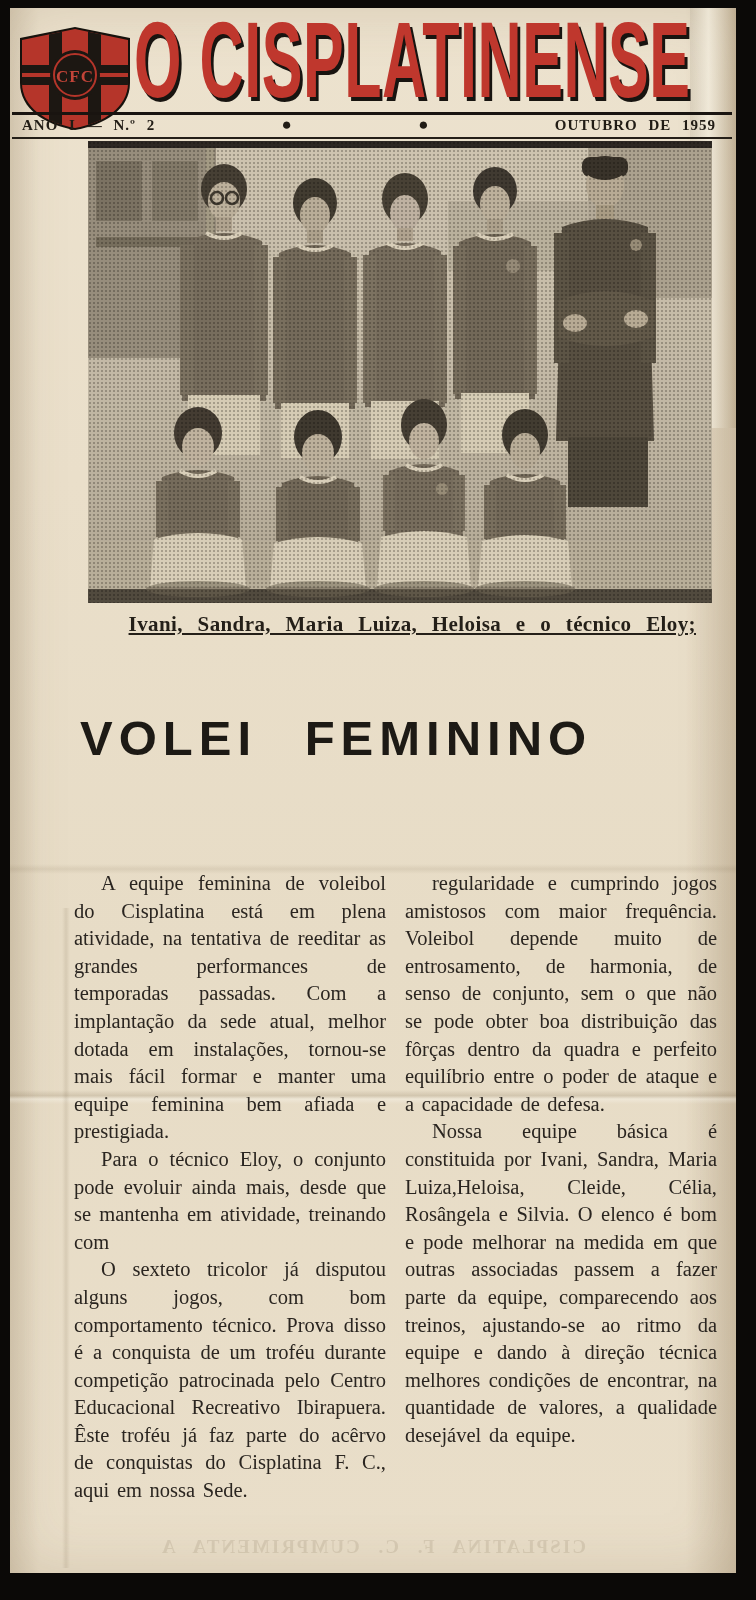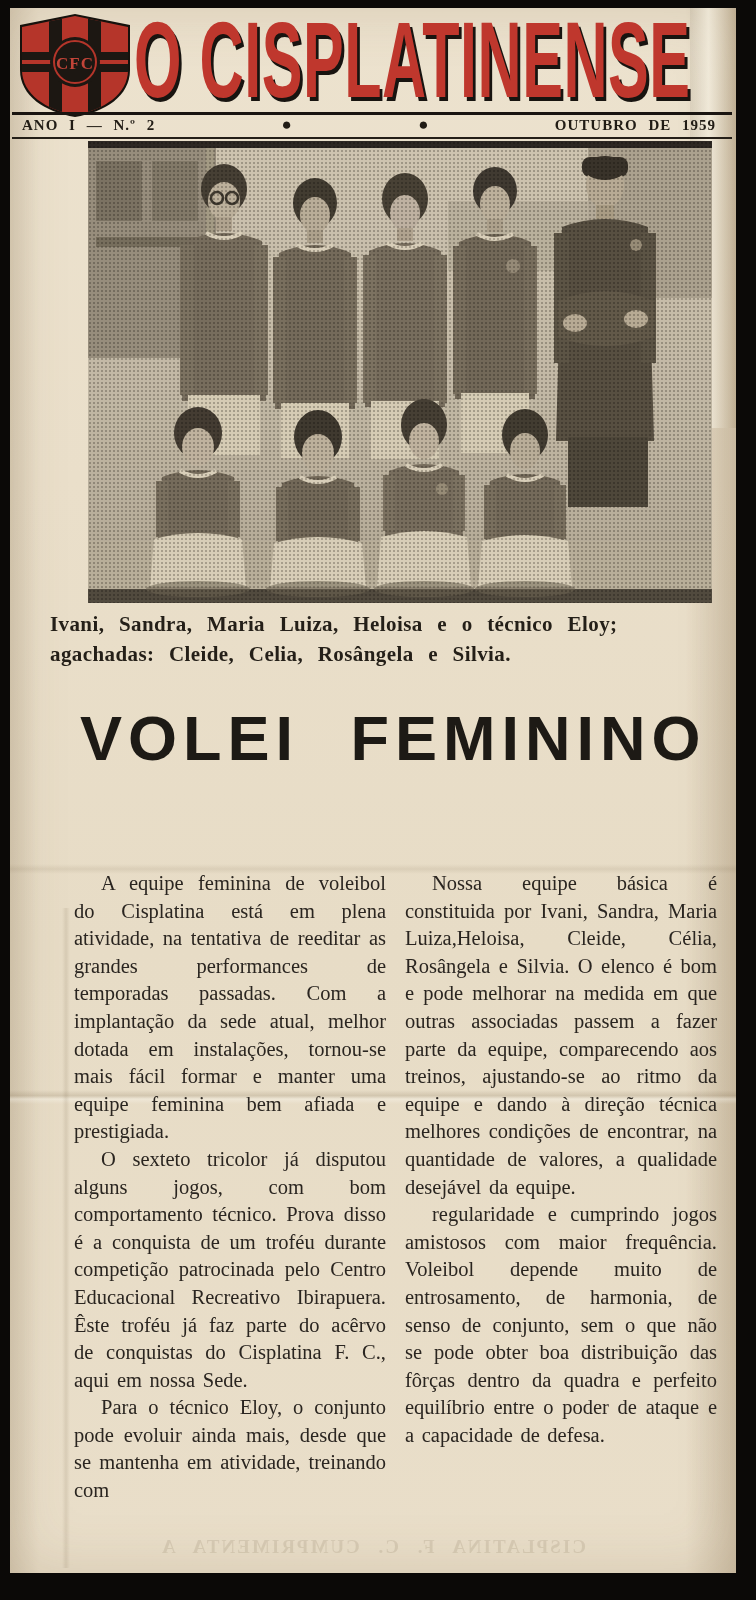--- a/index.html
+++ b/index.html
@@ -23,21 +23,21 @@
   }
   .crease{position:absolute;left:0;width:100%;pointer-events:none;}
   .crease.c1{top:1082px;height:14px;
     background:linear-gradient(180deg, rgba(0,0,0,0), rgba(100,80,50,.16) 40%, rgba(255,255,250,.30) 65%, rgba(0,0,0,0));}
   .crease.c2{top:856px;height:10px;
     background:linear-gradient(180deg, rgba(0,0,0,0), rgba(100,80,50,.10) 50%, rgba(0,0,0,0));}
   .crease.v1{left:52px;top:900px;width:8px;height:660px;
     background:linear-gradient(90deg, rgba(0,0,0,0), rgba(100,80,50,.12), rgba(0,0,0,0));}
 
   
-  .crest{position:absolute;left:8px;top:4px;width:114px;height:106px;}
+  .crest{position:absolute;left:8px;top:17px;width:114px;height:106px;}
   .masthead-title{
     position:absolute;left:124px;top:-6px;height:116px;width:600px;
     overflow:visible;white-space:nowrap;
     font-family:"Liberation Sans", sans-serif;font-weight:bold;
     font-size:108px;line-height:116px;letter-spacing:1px;
     color:#bf372d;
     text-shadow:5px 4px 0 #181410;
     transform:scaleX(0.565);transform-origin:left center;
   }
   .rule1{position:absolute;left:2px;right:4px;top:104px;height:3px;background:#191410;}
@@ -61,29 +61,29 @@
   .halftone{
     position:absolute;inset:0;
     background-image:radial-gradient(rgba(28,23,15,.25) 1px, rgba(0,0,0,0) 1.35px);
     background-size:4px 4px;
     mix-blend-mode:multiply;pointer-events:none;
   }
   .photo-tint{position:absolute;inset:0;background:rgba(214,198,170,.12);pointer-events:none;}
 
   .caption{
     position:absolute;left:40px;right:40px;top:601px;
-    text-align:left;font-weight:bold;font-size:21px;line-height:30px;
-    color:#241f18;word-spacing:9px;letter-spacing:.4px;
+    text-align:right;font-weight:bold;font-size:21px;line-height:30px;
+    color:#241f18;word-spacing:9px;letter-spacing:.4px;text-decoration:underline;
   }
 
   
   .headline{
     position:absolute;left:70px;top:694px;width:640px;
     font-family:"Liberation Sans", sans-serif;font-weight:bold;
-    font-size:63px;line-height:73px;letter-spacing:6px;word-spacing:28px;
+    font-size:49px;line-height:73px;letter-spacing:6px;word-spacing:28px;
     color:#1d1a15;white-space:nowrap;
   }
 
   
   .columns{
     position:absolute;left:64px;top:862px;width:644px;height:700px;
     display:flex;gap:19px;
   }
   .col{width:312px;
     font-size:20.5px;line-height:27.6px;color:#2a2520;
@@ -274,34 +274,33 @@
           <ellipse cx="437" cy="448" rx="50" ry="8" fill="#5d5545" opacity="0.55"></ellipse>
         </g>
       </g>
     </svg>
     <div class="photo-tint"></div>
     <div class="halftone"></div>
   </div>
 
   <div class="caption">
     <div>Ivani, Sandra, Maria Luiza, Heloisa e o técnico Eloy;</div>
-    <div>agachadas: Cleide, Celia, Rosângela e Silvia.</div>
   </div>
 
   <div class="headline">
     <div>VOLEI FEMININO</div>
   </div>
 
   <div class="columns">
     <div class="col">
       <p>A equipe feminina de voleibol do Cisplatina está em plena atividade, na tentativa de reeditar as grandes performances de temporadas passadas. Com a implantação da sede atual, melhor dotada em instalações, tornou-se mais fácil formar e manter uma equipe feminina bem afiada e prestigiada.</p>
+      <p>Para o técnico Eloy, o conjunto pode evoluir ainda mais, desde que se mantenha em atividade, treinando com</p>
       <p>O sexteto tricolor já disputou alguns jogos, com bom comportamento técnico. Prova disso é a conquista de um troféu durante competição patrocinada pelo Centro Educacional Recreativo Ibirapuera. Êste troféu já faz parte do acêrvo de conquistas do Cisplatina F. C., aqui em nossa Sede.</p>
-      <p>Para o técnico Eloy, o conjunto pode evoluir ainda mais, desde que se mantenha em atividade, treinando com</p>
     </div>
     <div class="col">
+      <p>regularidade e cumprindo jogos amistosos com maior frequência. Voleibol depende muito de entrosamento, de harmonia, de senso de conjunto, sem o que não se pode obter boa distribuição das fôrças dentro da quadra e perfeito equilíbrio entre o poder de ataque e a capacidade de defesa.</p>
       <p>Nossa equipe básica é constituida por Ivani, Sandra, Maria Luiza,Heloisa, Cleide, Célia, Rosângela e Silvia. O elenco é bom e pode melhorar na medida em que outras associadas passem a fazer parte da equipe, comparecendo aos treinos, ajustando-se ao ritmo da equipe e dando à direção técnica melhores condições de encontrar, na quantidade de valores, a qualidade desejável da equipe.</p>
-      <p>regularidade e cumprindo jogos amistosos com maior frequência. Voleibol depende muito de entrosamento, de harmonia, de senso de conjunto, sem o que não se pode obter boa distribuição das fôrças dentro da quadra e perfeito equilíbrio entre o poder de ataque e a capacidade de defesa.</p>
     </div>
   </div>
 
   <div class="bleed">CISPLATINA F. C. CUMPRIMENTA A</div>
 
 </div>
 
 </body></html>

